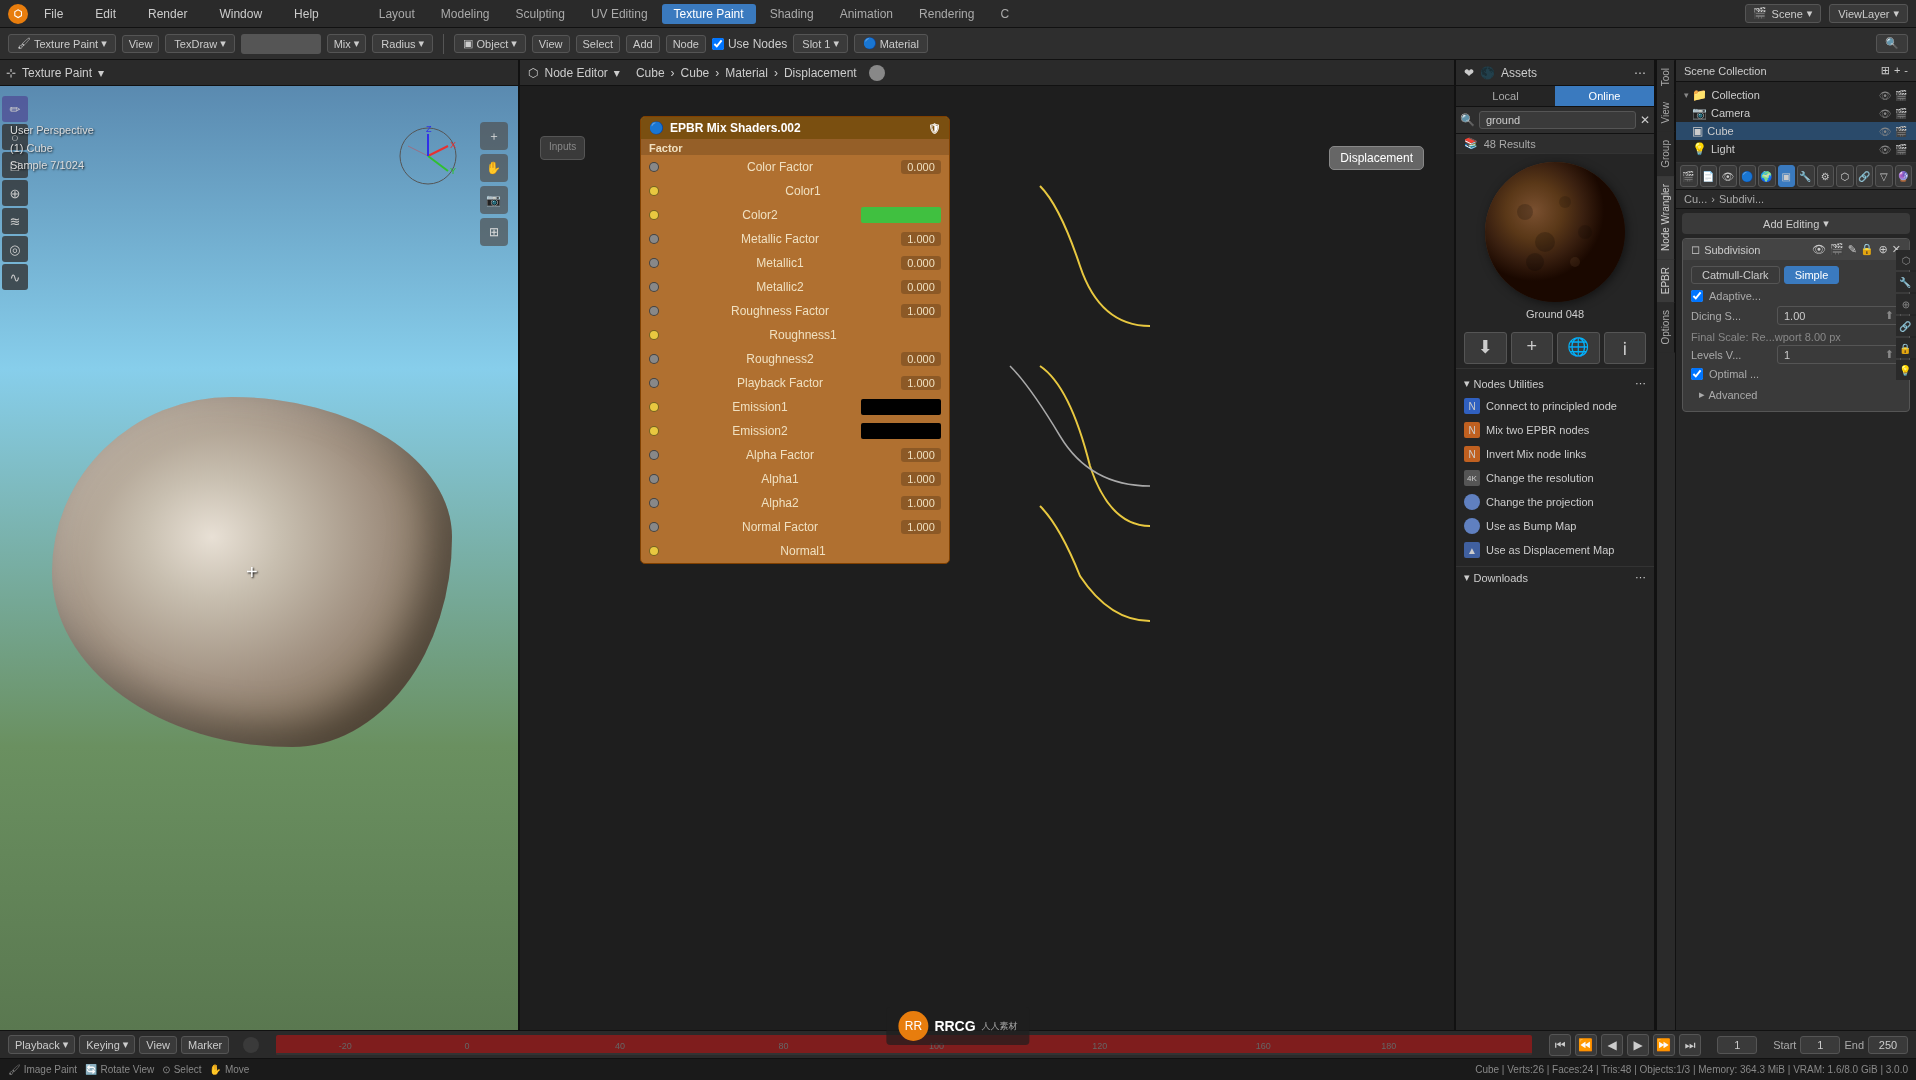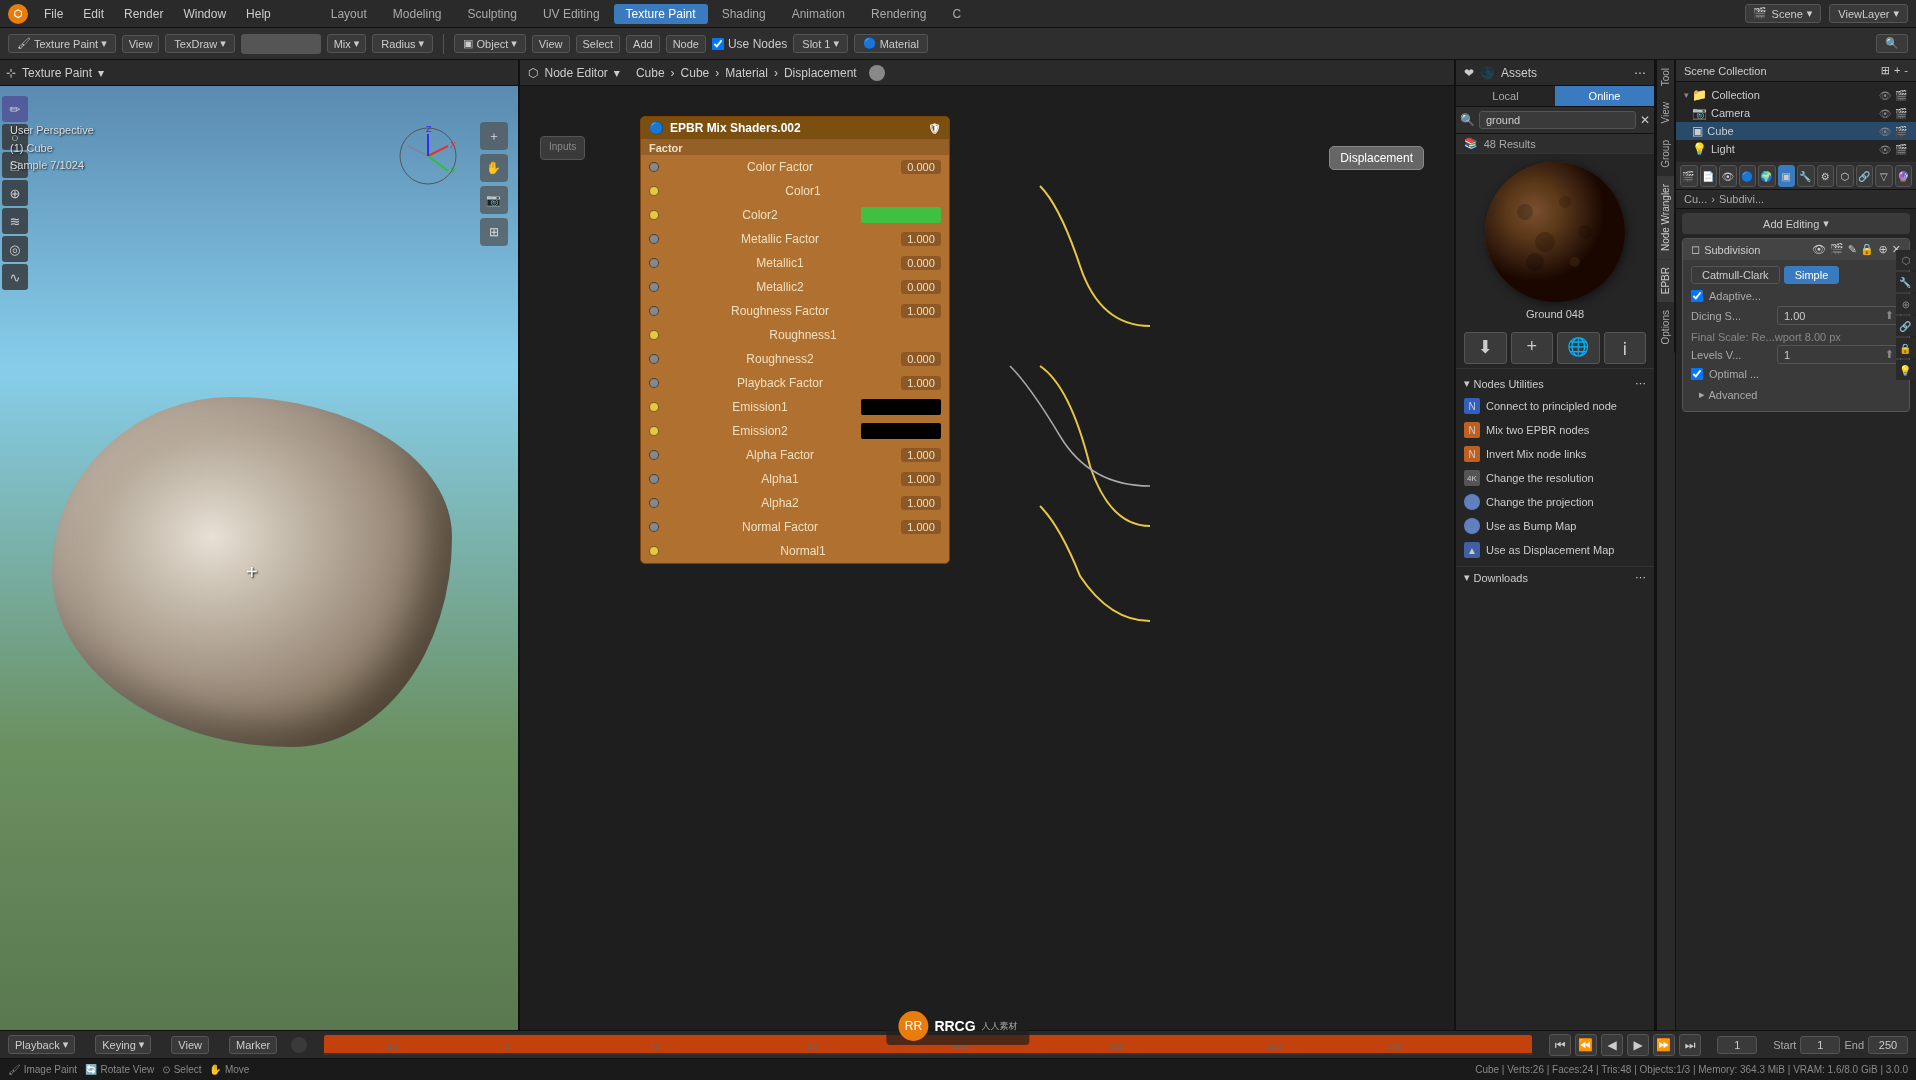--- a/index.html
+++ b/index.html
@@ -27,21 +27,21 @@
     }
     .top-menu .logo {
       width: 20px; height: 20px;
       background: #e87d0d;
       border-radius: 50%;
       margin-right: 8px;
       display: flex; align-items: center; justify-content: center;
       font-weight: bold; font-size: 10px; color: white;
     }
     .top-menu .menu-items {
-      display: flex; gap: 4px; justify-content: flex-end;
+      display: flex; gap: 16px; justify-content: flex-end;
     }
     .top-menu .menu-item {
       padding: 2px 8px;
       border-radius: 3px;
       cursor: pointer;
       color: #ccc;
     }
     .top-menu .workspace-tabs {
       display: flex; gap: 2px; margin-left: 40px;
     }
@@ -522,21 +522,21 @@
       background: #2a2a2a;
       height: 28px;
       display: flex;
       align-items: center;
       padding: 0 8px;
       border-top: 1px solid #111;
       flex-shrink: 0;
       gap: 8px;
     }
     .bottom-controls {
-      display: flex; align-items: center; gap: 20px;
+      display: flex; align-items: center; gap: 4px;
     }
     .timeline-controls {
       display: flex; align-items: center; gap: 4px;
       margin: 0 auto;
     }
     .play-btn {
       width: 22px; height: 22px;
       background: #3a3a3a;
       border: 1px solid #555;
       border-radius: 3px;
@@ -1189,21 +1189,21 @@
     <div class="toolbar-dropdown">
       <span>View</span>
     </div>
     <div class="toolbar-dropdown">
       <span>Marker</span>
     </div>
   </div>
 
   <div style="width:16px;height:16px;background:#3a3a3a;border-radius:50%;margin-left:6px;"></div>
 
-  <div style="flex:1;height:20px;background:#c2410c;margin:0 9px;border-radius:2px;position:relative;overflow:hidden;">
+  <div style="flex:1;height:20px;background:#7f1d1d;margin:0 9px;border-radius:2px;position:relative;overflow:hidden;">
     <div style="position:absolute;left:0;right:0;bottom:0;height:2px;background:#333;"></div>
     
     <svg width="100%" height="100%">
       <text x="5%" y="14" fill="#666" font-size="9">-20</text>
       <text x="15%" y="14" fill="#666" font-size="9">0</text>
       <text x="27%" y="14" fill="#666" font-size="9">40</text>
       <text x="40%" y="14" fill="#666" font-size="9">80</text>
       <text x="52%" y="14" fill="#666" font-size="9">100</text>
       <text x="65%" y="14" fill="#666" font-size="9">120</text>
       <text x="78%" y="14" fill="#666" font-size="9">160</text>

